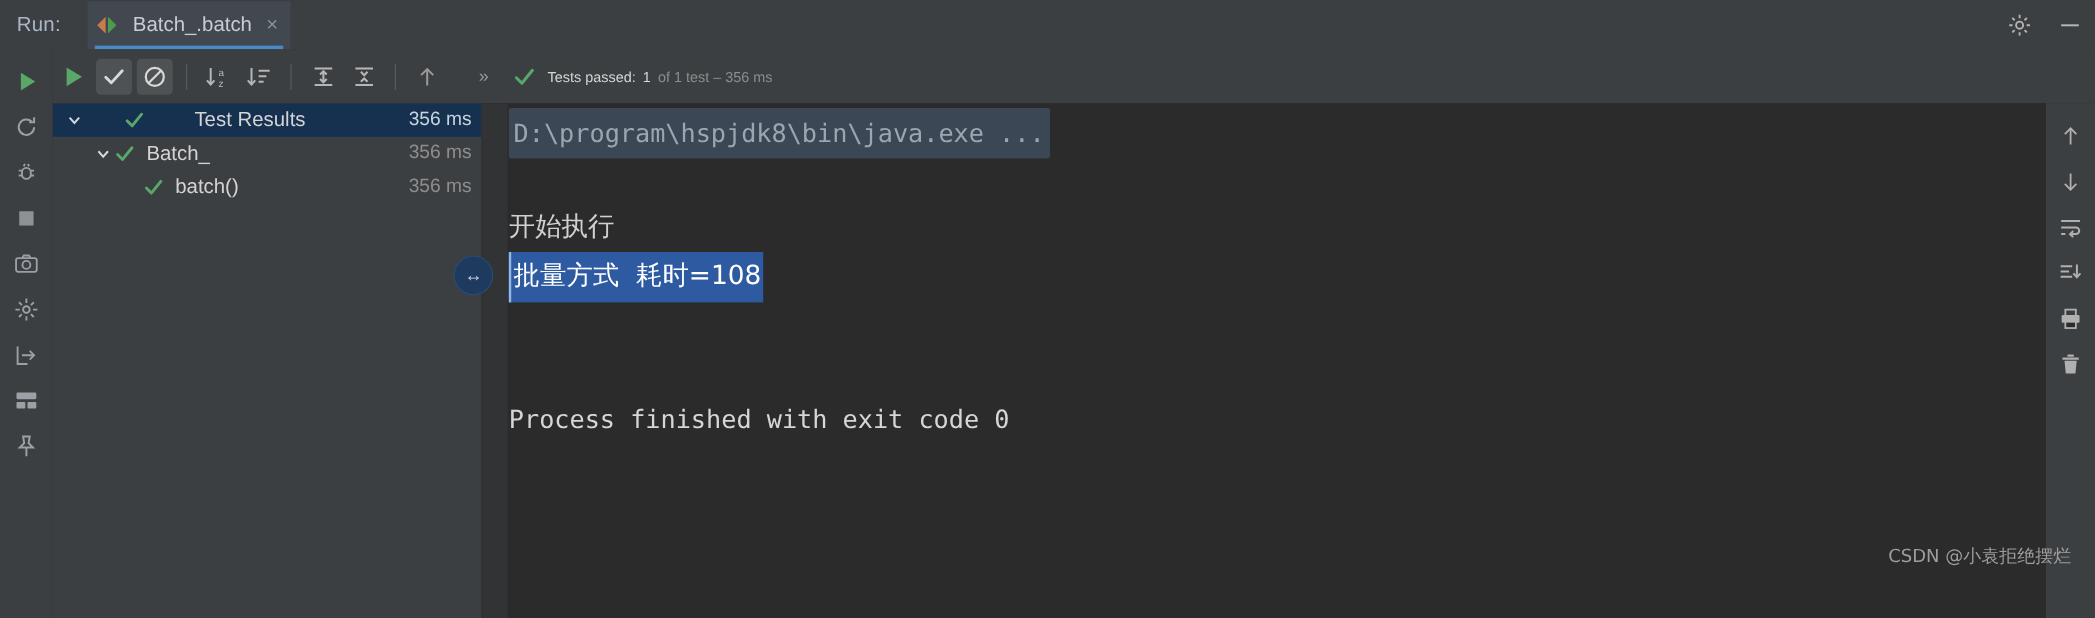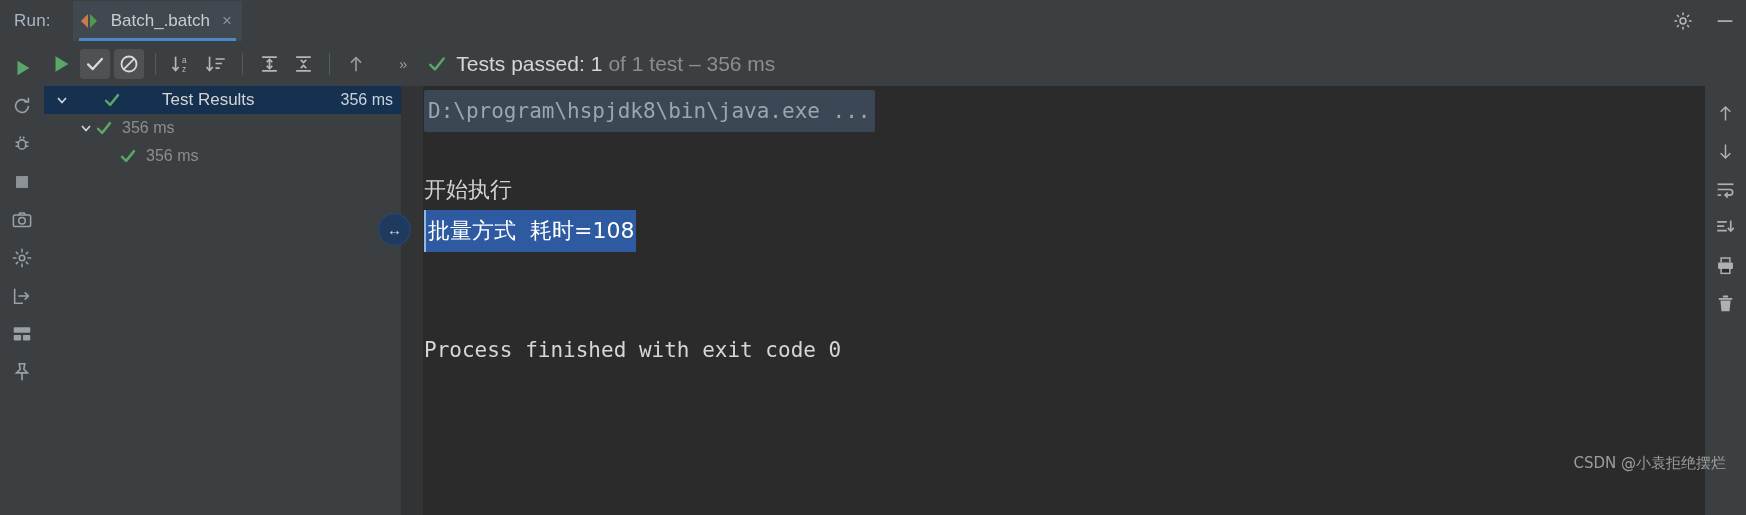--- a/index.html
+++ b/index.html
@@ -44,21 +44,21 @@
 
   
   .testbar{
     position:absolute;left:44px;top:41px;width:1702px;height:45px;
     background:#3c3f41;border-bottom:1px solid #2f3234;
     display:flex;align-items:center;
   }
   .tbtn{width:30px;height:30px;display:flex;align-items:center;justify-content:center;margin:0 2px;border-radius:4px;}
   .tbtn.pressed{background:#4e5254;}
   .tsep{width:1px;height:22px;background:#555a5c;margin:0 9px;}
-  .status{display:flex;align-items:center;font-size:21px;margin-left:8px;white-space:nowrap;}
+  .status{display:flex;align-items:center;font-size:12px;margin-left:8px;white-space:nowrap;}
   .status .ok{color:#d6d6d6;}
   .status .dim{color:#8d8d8d;}
   .chev{color:#9a9a9a;font-size:15px;margin-right:14px;letter-spacing:-2px;}
 
   
   .tree{
     position:absolute;left:44px;top:86px;width:357px;height:429px;
     background:#3c3f41;border-right:1px solid #2f3234;overflow:hidden;
   }
   .row{
@@ -299,29 +299,31 @@
       <span class="twisty">
         <svg width="16" height="16" viewBox="0 0 16 16" fill="none" stroke="#cfd6dd" stroke-width="1.7">
             <polyline points="4,6 8,10.5 12,6"></polyline>
           </svg>
       </span>
       <span class="mark">
         <svg width="18" height="18" viewBox="0 0 24 24" fill="none" stroke="#59a869" stroke-width="3.2" stroke-linecap="round" stroke-linejoin="round">
             <polyline points="4,13 9.5,18.5 20,5.5"></polyline>
           </svg>
       </span>
+      <span class="rowlabel">Batch_</span>
       <span class="rowtime">356 ms</span>
     </div>
 
     <div class="row" style="padding-left:74px">
       <span class="mark">
         <svg width="18" height="18" viewBox="0 0 24 24" fill="none" stroke="#59a869" stroke-width="3.2" stroke-linecap="round" stroke-linejoin="round">
             <polyline points="4,13 9.5,18.5 20,5.5"></polyline>
           </svg>
       </span>
+      <span class="rowlabel">batch()</span>
       <span class="rowtime">356 ms</span>
     </div>
   </div>
 
   <div class="draghandle">↔</div>
 
   <div class="console">
     <div class="gutter"></div>
     <div class="ctext">
       <span class="cline"><span class="folded">D:\program\hspjdk8\bin\java.exe ...</span></span>

